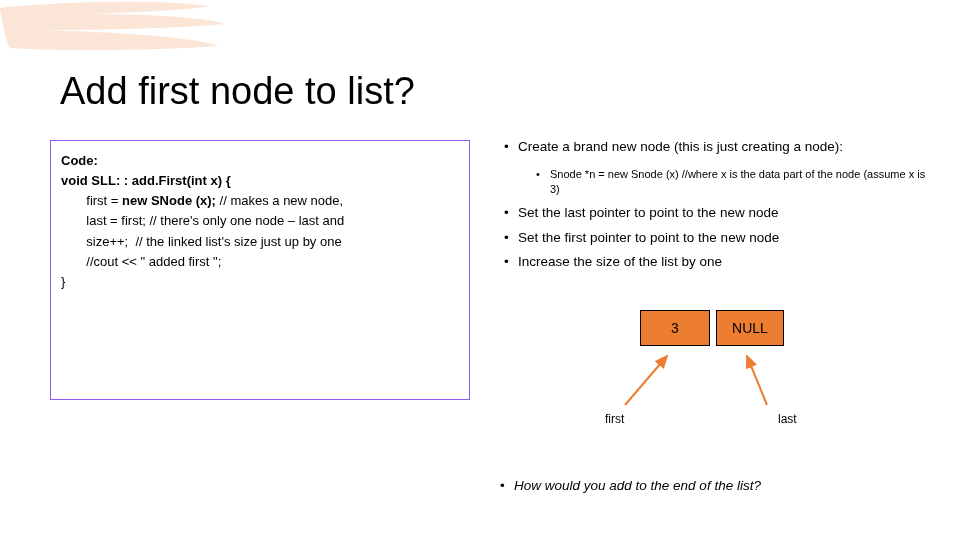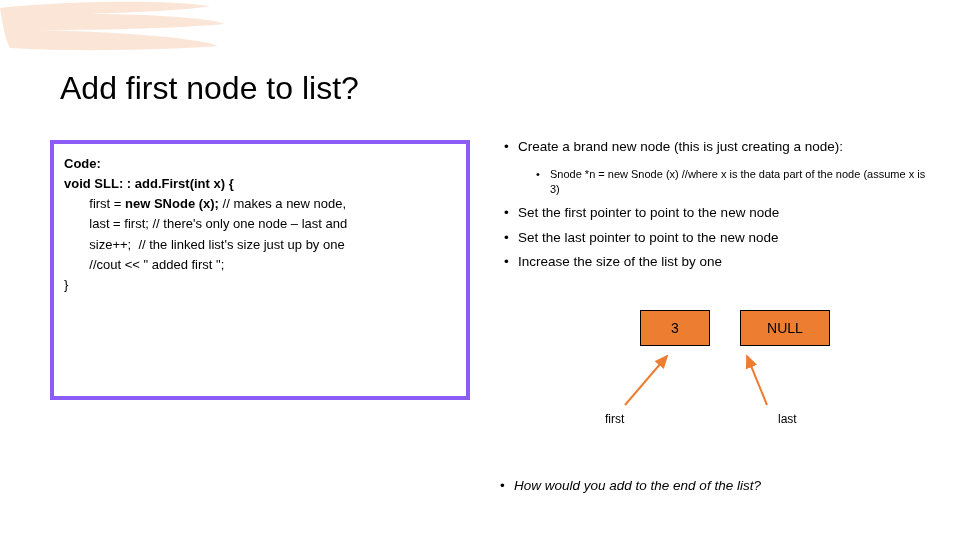--- a/index.html
+++ b/index.html
@@ -1,37 +1,37 @@
 <!DOCTYPE html>
 <html><head>
 <meta charset="utf-8">
 <style>
   * { box-sizing: border-box; margin: 0; padding: 0; }
   html, body { width: 960px; height: 540px; background: #fff; font-family: Arial, Helvetica, sans-serif; color: #000; overflow: hidden; position: relative; }
 
   .brush { position: absolute; left: 0; top: 0; }
 
-  .title { position: absolute; left: 60px; top: 70px; font-size: 32px; font-weight: 400; }
+  .title { position: absolute; left: 60px; top: 70px; font-size: 38px; font-weight: 400; }
 
-  .codebox { position: absolute; left: 50px; top: 140px; width: 420px; height: 260px; border: 4px solid #8b5cf6; padding: 10px 10px; font-size: 13px; line-height: 1.55; }
+  .codebox { position: absolute; left: 50px; top: 140px; width: 420px; height: 260px; border: 1px solid #8b5cf6; padding: 10px 10px; font-size: 13px; line-height: 1.55; }
   .codebox .line { white-space: pre; }
   .bold { font-weight: 700; }
 
   .rcol { position: absolute; left: 500px; top: 138px; width: 430px; font-size: 13.5px; line-height: 1.4; }
   .rcol ul { list-style: none; }
   .rcol > ul > li { position: relative; padding-left: 18px; margin-bottom: 6px; }
   .rcol > ul > li::before { content: "•"; position: absolute; left: 4px; top: 0; }
   .sub { list-style: none; padding-left: 16px; }
   .sub > li { position: relative; padding-left: 16px; font-size: 11px; margin-top: 10px; margin-bottom: 3px; }
   .sub > li::before { content: "•"; position: absolute; left: 2px; top: 0; }
   .italic { font-style: italic; }
 
   .nodebox { position: absolute; border: 1.5px solid #000; background: #ed7d31; display: flex; align-items: center; justify-content: center; font-size: 14px; }
   .cellA { left: 640px; top: 310px; width: 70px; height: 36px; }
-  .cellB { left: 740px; top: 310px; width: 90px; height: 36px; }
+  .cellB { left: 716px; top: 310px; width: 68px; height: 36px; }
 
   .arrow { position: absolute; }
 
   .ptrlabel { position: absolute; font-size: 12px; }
   .ptrlabel.first { left: 605px; top: 412px; }
   .ptrlabel.last  { left: 753px; top: 412px; padding-left: 25px; }
 
   .footer-q { position: absolute; left: 500px; top: 478px; width: 430px; font-size: 13.5px; }
   .footer-q .bul { display:inline-block; width:14px; }
 </style>
@@ -56,22 +56,22 @@
 </div>
 
 <div class="rcol">
   <ul>
     <li>
       <span>Create a brand new node (this is just creating a node):</span>
       <ul class="sub">
         <li>Snode *n = new Snode (x) //where x is the data part of the node (assume x is 3)</li>
       </ul>
     </li>
+    <li>Set the last pointer to point to the new node</li>
     <li>Set the first pointer to point to the new node</li>
-    <li>Set the last pointer to point to the new node</li>
     <li>Increase the size of the list by one</li>
   </ul>
 </div>
 
 <div class="nodebox cellA">3</div>
 <div class="nodebox cellB">NULL</div>
 
 <svg class="arrow" style="left:615px; top:350px;" width="70" height="60">
   <defs>
       <marker id="ah1" markerWidth="8" markerHeight="8" refX="6" refY="3" orient="auto">

